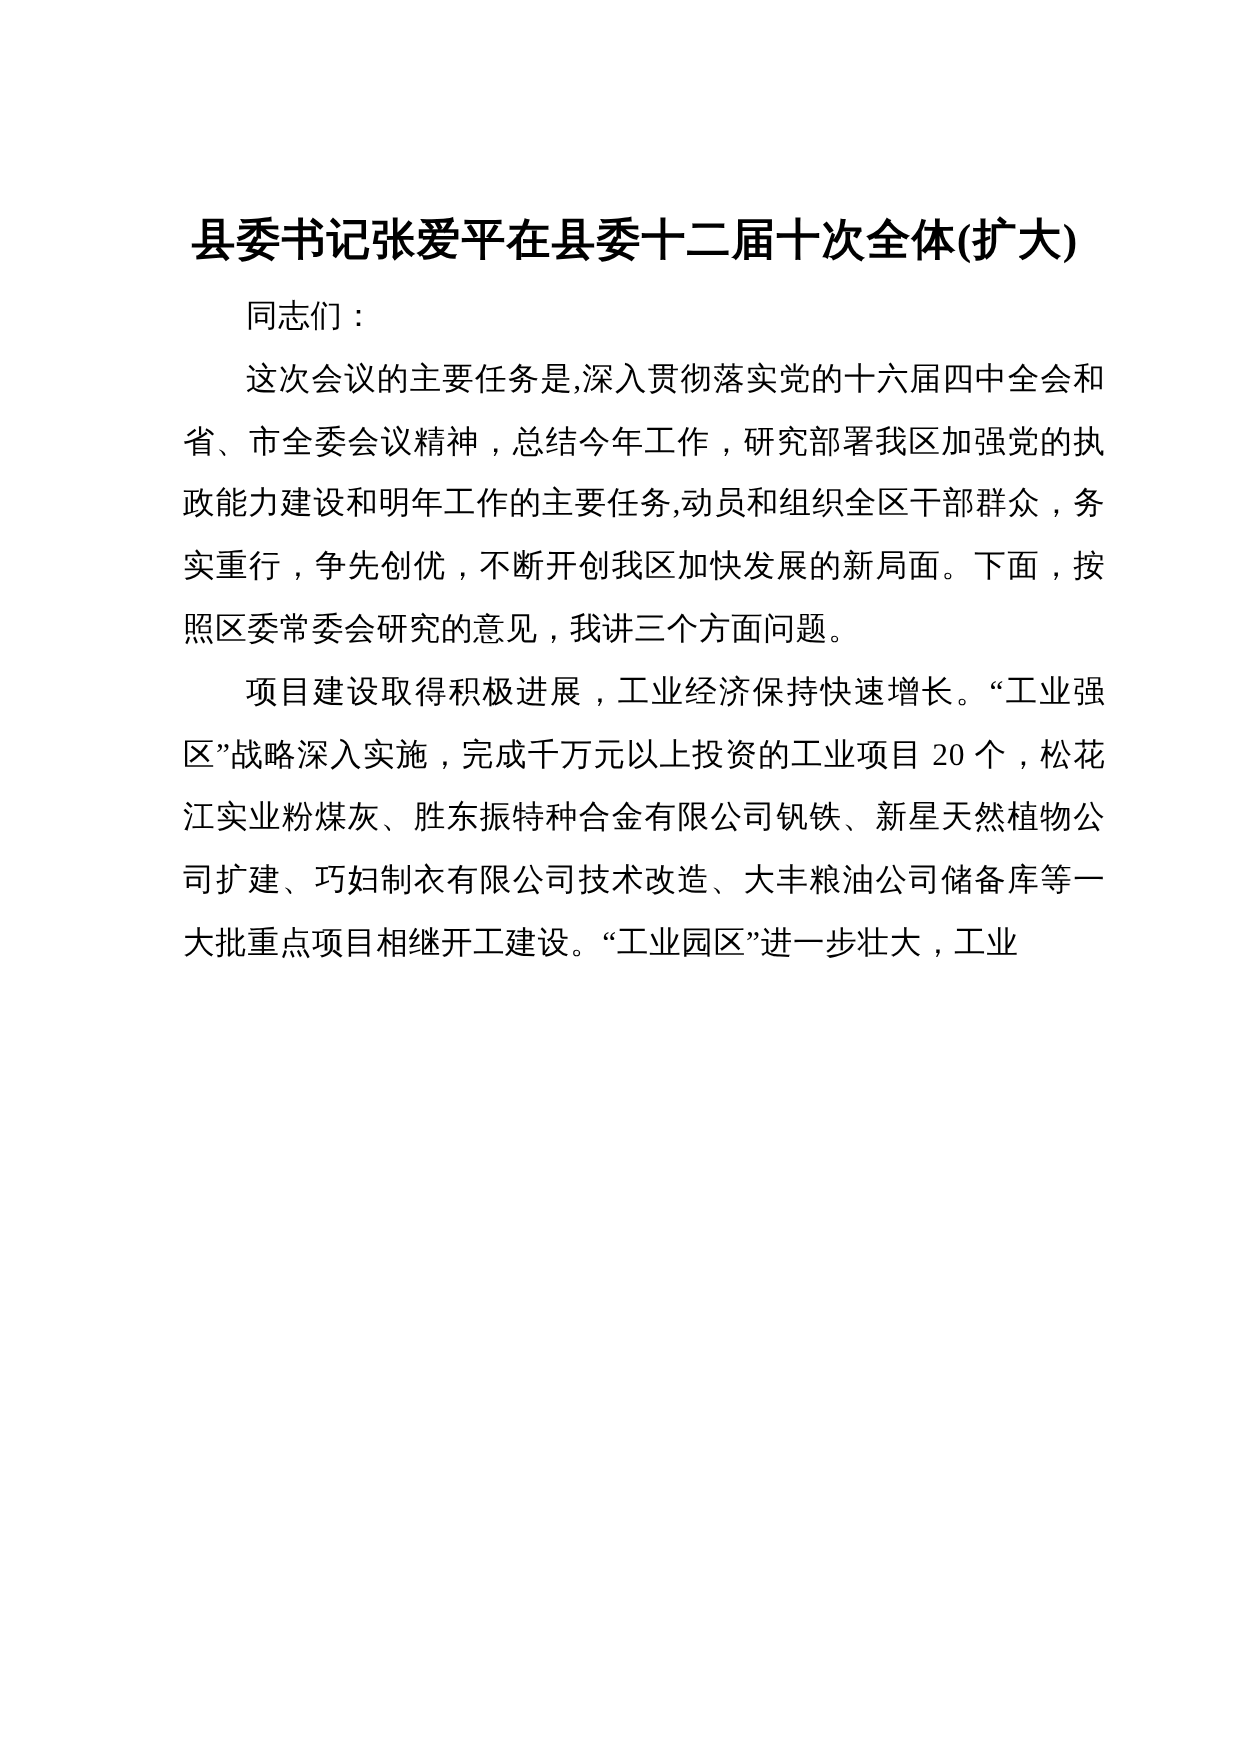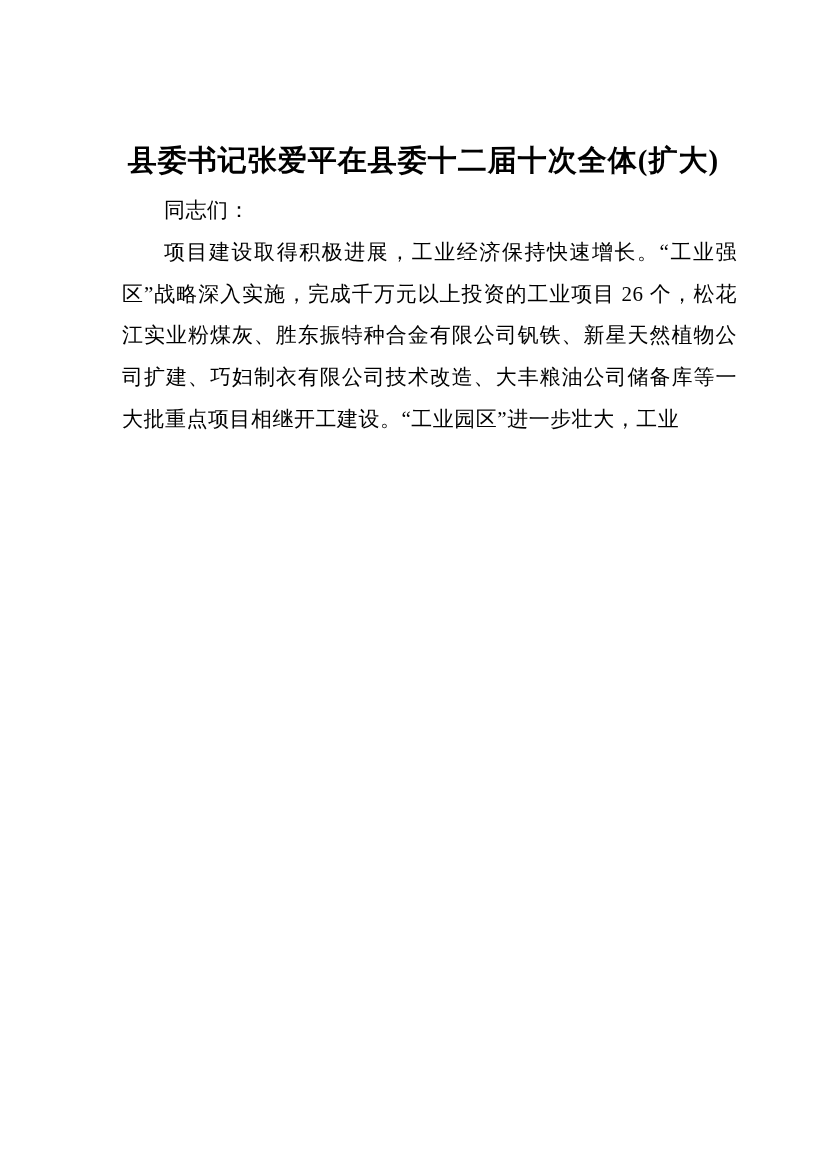--- a/index.html
+++ b/index.html
@@ -56,18 +56,19 @@
 <body>
 
 <div class="page">
 
   <div class="doc-title">
     <div>县委书记张爱平在县委十二届十次全体(扩大)</div>
   </div>
 
   <div class="doc-body">
     <p class="para">同志们：</p>
-    <p class="para">项目建设取得积极进展，工业经济保持快速增长。“工业强区”战略深入实施，完成千万元以上投资的工业项目 26 个，松花江实业粉煤灰、胜东振特种合金有限公司钒铁、新星天然植物公司扩建、巧妇制衣有限公司技术改造、大丰粮油公司储备库等一大批重点项目相继开工建设。“工业园区”进一步壮大，工业</p>
+    <p class="para">这次会议的主要任务是,深入贯彻落实党的十六届四中全会和省、市全委会议精神，总结今年工作，研究部署我区加强党的执政能力建设和明年工作的主要任务,动员和组织全区干部群众，务实重行，争先创优，不断开创我区加快发展的新局面。下面，按照区委常委会研究的意见，我讲三个方面问题。</p>
+    <p class="para">项目建设取得积极进展，工业经济保持快速增长。“工业强区”战略深入实施，完成千万元以上投资的工业项目 20 个，松花江实业粉煤灰、胜东振特种合金有限公司钒铁、新星天然植物公司扩建、巧妇制衣有限公司技术改造、大丰粮油公司储备库等一大批重点项目相继开工建设。“工业园区”进一步壮大，工业</p>
   </div>
 
   <div class="footer">第 1 页 共 1 页</div>
 
 </div>
 
 </body></html>

